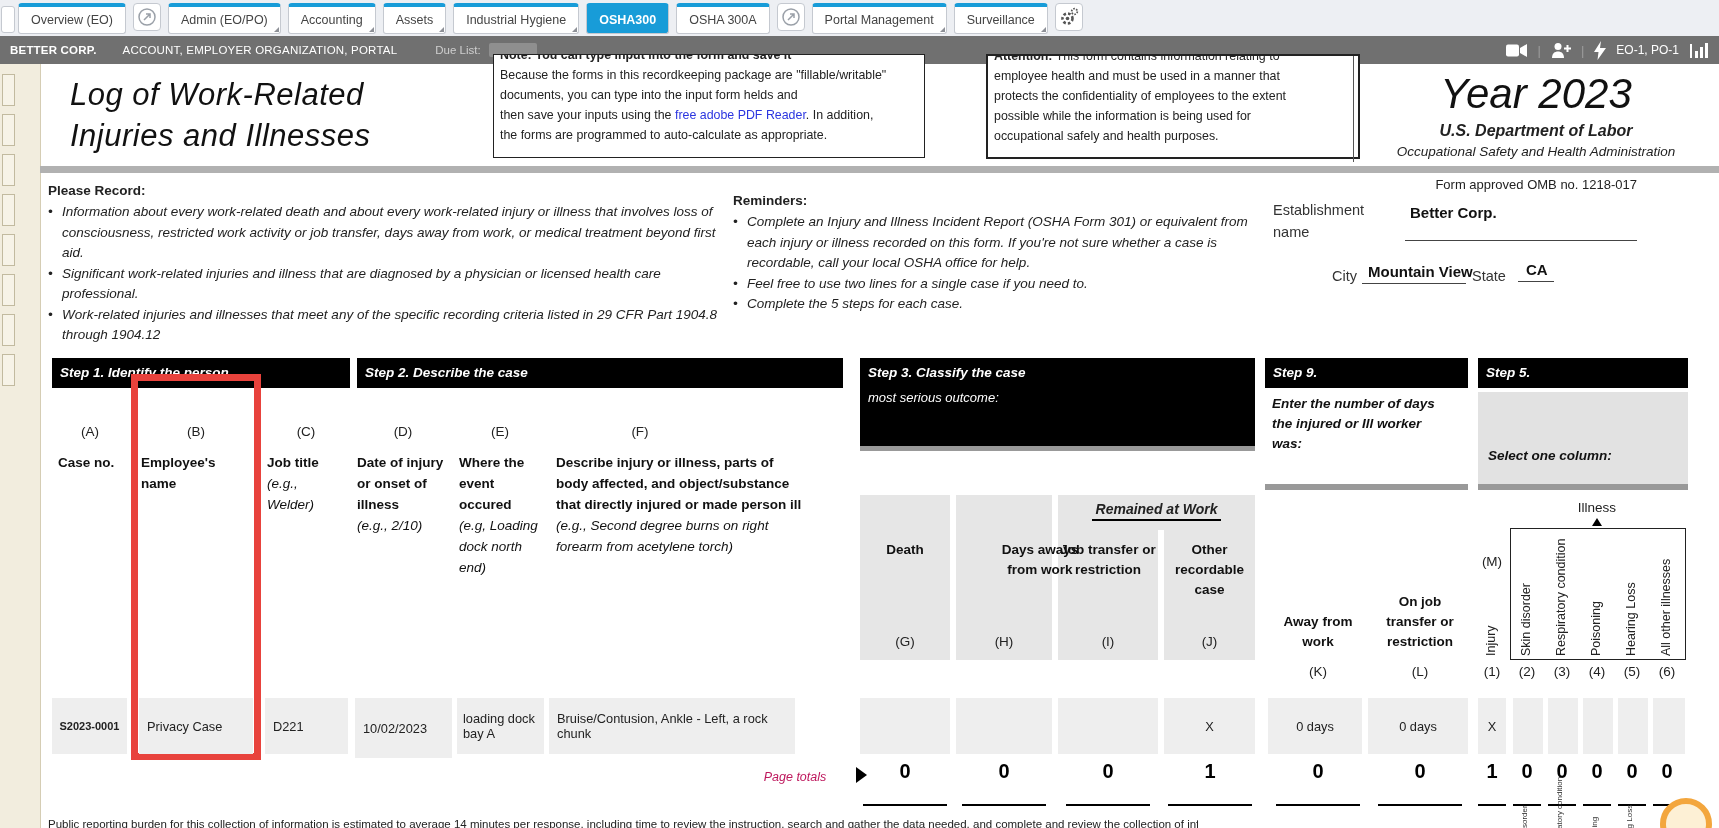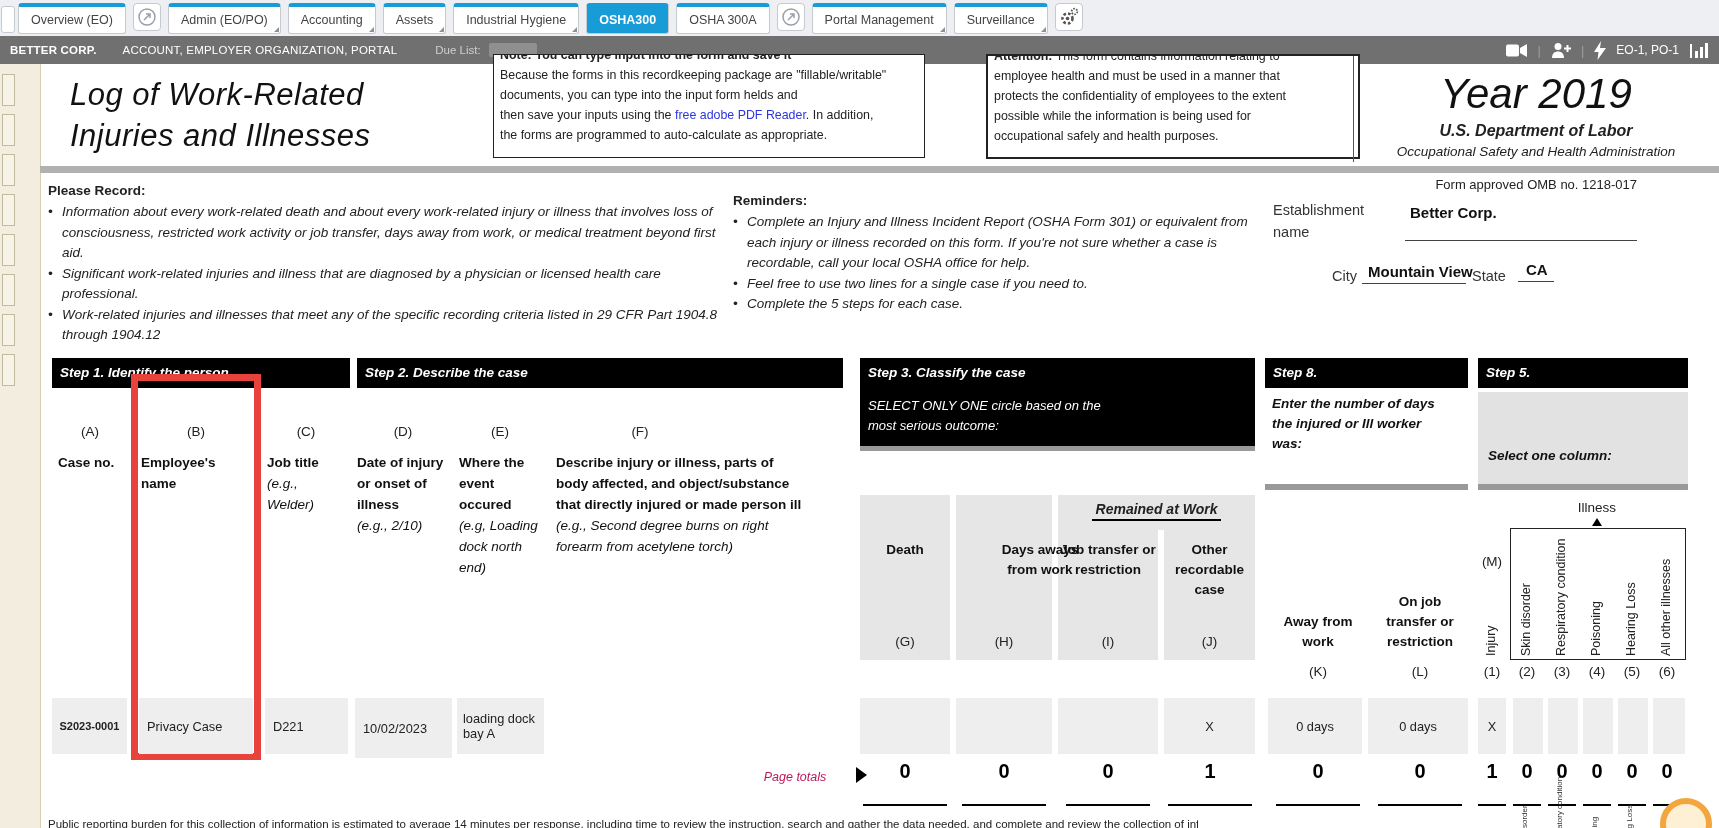--- a/index.html
+++ b/index.html
@@ -178,21 +178,21 @@
 
   <div class="abs notebox attbox" style="left:986px;top:54px;width:360px;height:101px;">
     <div class="clip"><span>Attention:</span><span style="font-weight:normal;"> This form contains information relating to</span></div>
     <div>employee health and must be used in a manner that</div>
     <div>protects the confidentiality of employees to the extent</div>
     <div>possible while the information is being used for</div>
     <div>occupational safely and health purposes.</div>
   </div>
 
   <div class="abs yearsep"></div>
-  <div class="abs yeartxt">Year  2019</div>
+  <div class="abs yeartxt">Year  2023</div>
   <div class="abs depttxt">U.S. Department of Labor</div>
   <div class="abs agencytxt">Occupational Safety and Health Administration</div>
 
   <div class="abs divider"></div>
   <div class="abs omb">Form approved OMB no. 1218-017</div>
 
   <div class="abs secblock" style="left:48px;top:183px;width:680px;">
     <div class="sechead">Please Record:</div>
     <div class="bullet">
         <span class="dot">•</span>
@@ -232,25 +232,24 @@
   <div class="abs val" style="left:1368px;top:263px;">Mountain View</div>
   <div class="abs uline" style="left:1362px;top:283px;width:104px;"></div>
   <div class="abs lbl" style="left:1472px;top:268px;">State</div>
   <div class="abs val" style="left:1526px;top:261px;">CA</div>
   <div class="abs uline" style="left:1518px;top:281px;width:36px;"></div>
 
   <div class="abs bar" style="left:52px;top:358px;width:298px;">Step 1. Identify the person</div>
   <div class="abs bar" style="left:357px;top:358px;width:486px;">Step 2. Describe the case</div>
   <div class="abs s3box" style="left:860px;top:358px;width:395px;height:88px;">
     <div class="t">Step 3. Classify the case</div>
-    <div class="s" style="margin-top:8px;">SELECT ONLY ONE circle based on the</div>
     <div class="s">most serious outcome:</div>
   </div>
   <div class="abs strip2" style="left:860px;top:446px;width:395px;height:5px;"></div>
-  <div class="abs bar" style="left:1265px;top:358px;width:203px;">Step 8.</div>
+  <div class="abs bar" style="left:1265px;top:358px;width:203px;">Step 9.</div>
   <div class="abs bar" style="left:1478px;top:358px;width:210px;">Step 5.</div>
 
   <div class="abs note4" style="left:1272px;top:394px;width:180px;">Enter the number of days the injured or Ill worker was:</div>
   <div class="abs strip2" style="left:1265px;top:484px;width:203px;height:6px;"></div>
   <div class="abs s5box" style="left:1478px;top:392px;width:210px;height:92px;">Select one column:</div>
   <div class="abs strip2" style="left:1478px;top:484px;width:210px;height:6px;"></div>
 
   <div class="abs letter" style="left:70px;top:424px;width:40px;">(A)</div>
   <div class="abs letter" style="left:176px;top:424px;width:40px;">(B)</div>
   <div class="abs letter" style="left:286px;top:424px;width:40px;">(C)</div>
@@ -307,20 +306,21 @@
   <div class="abs letter" style="left:1548px;top:664px;width:28px;">(3)</div>
   <div class="abs letter" style="left:1583px;top:664px;width:28px;">(4)</div>
   <div class="abs letter" style="left:1618px;top:664px;width:28px;">(5)</div>
   <div class="abs letter" style="left:1653px;top:664px;width:28px;">(6)</div>
 
   <div class="abs cell c" style="left:52px;top:698px;width:75px;height:56px;font-weight:bold;font-size:11px;">S2023-0001</div>
   <div class="abs cell pl" style="left:139px;top:698px;width:114px;height:56px;">Privacy Case</div>
   <div class="abs cell pl" style="left:265px;top:698px;width:83px;height:56px;">D221</div>
   <div class="abs cell pl" style="left:355px;top:698px;width:97px;height:60px;">10/02/2023</div>
   <div class="abs cell" style="left:457px;top:698px;width:87px;height:56px;padding-left:6px;">loading dock bay A</div>
+  <div class="abs cell pl" style="left:549px;top:698px;width:246px;height:56px;">Bruise/Contusion, Ankle - Left, a rock chunk</div>
   <div class="abs cell c" style="left:860px;top:698px;width:90px;height:56px;"></div>
   <div class="abs cell c" style="left:956px;top:698px;width:96px;height:56px;"></div>
   <div class="abs cell c" style="left:1058px;top:698px;width:100px;height:56px;"></div>
   <div class="abs cell c" style="left:1164px;top:698px;width:91px;height:56px;">X</div>
   <div class="abs cell c" style="left:1268px;top:698px;width:94px;height:56px;">0 days</div>
   <div class="abs cell c" style="left:1368px;top:698px;width:100px;height:56px;">0 days</div>
   <div class="abs cell c" style="left:1478px;top:698px;width:28px;height:56px;">X</div>
   <div class="abs cell c" style="left:1513px;top:698px;width:30px;height:56px;"></div>
   <div class="abs cell c" style="left:1548px;top:698px;width:30px;height:56px;"></div>
   <div class="abs cell c" style="left:1583px;top:698px;width:30px;height:56px;"></div>

